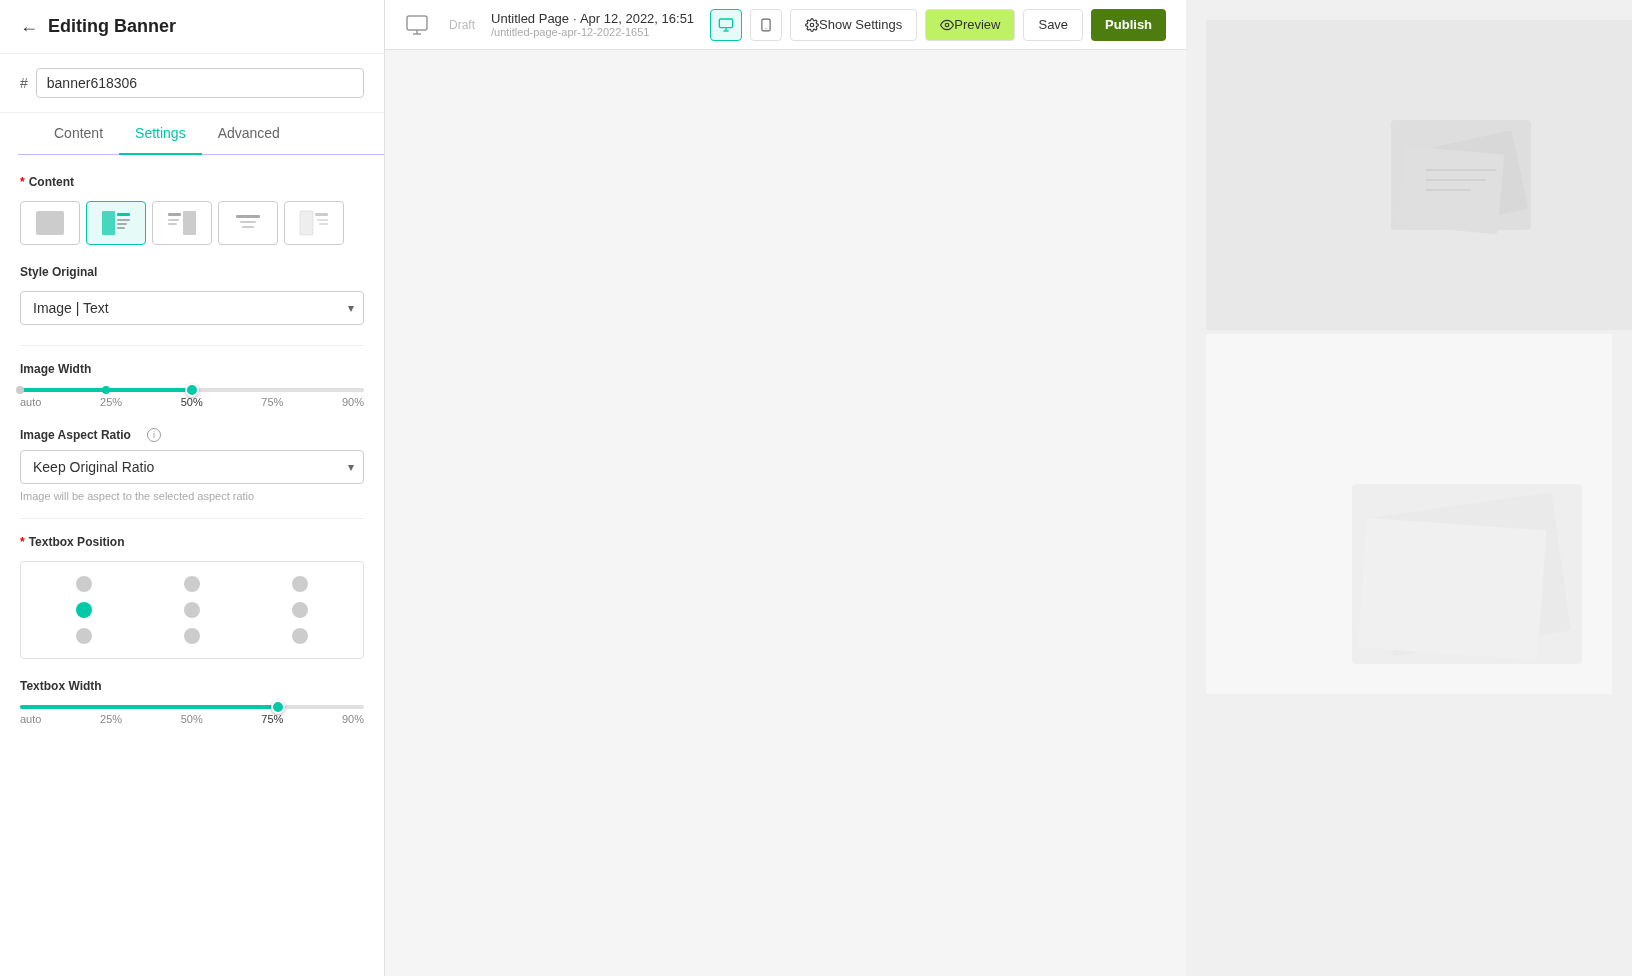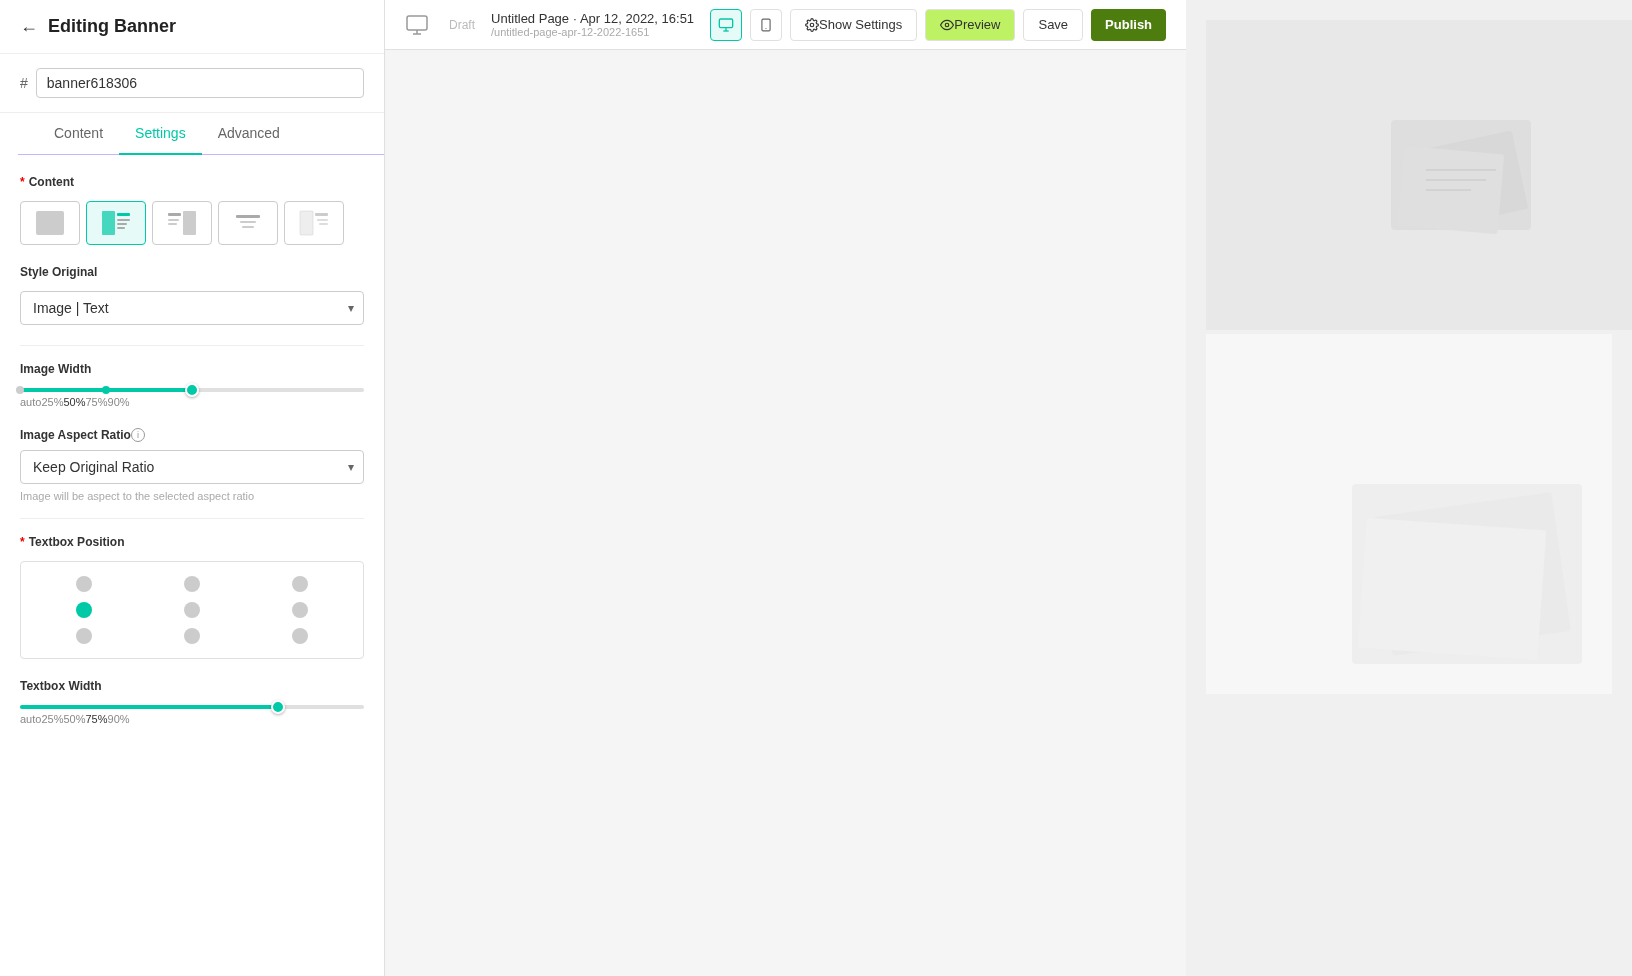--- a/index.html
+++ b/index.html
@@ -194,20 +194,21 @@
       position: absolute;
       top: 50%;
       transform: translate(-50%, -50%);
       cursor: pointer;
       border: 2px solid #fff;
       box-shadow: 0 1px 3px rgba(0,0,0,0.3);
     }
 
     .slider-labels {
       display: flex;
+      justify-content: space-between;
       font-size: 11px;
       color: #888;
       margin-top: 4px;
     }
 
     .slider-labels .active-label {
       color: #333;
     }
 
     
@@ -237,21 +238,21 @@
     }
 
     
     .aspect-ratio-section {
       margin-bottom: 8px;
     }
 
     .aspect-label-row {
       display: flex;
       align-items: center;
-      gap: 0;
+      gap: 16px;
       margin-bottom: 8px;
     }
 
     .info-icon {
       width: 14px;
       height: 14px;
       border-radius: 50%;
       border: 1px solid #999;
       display: inline-flex;
       align-items: center;

